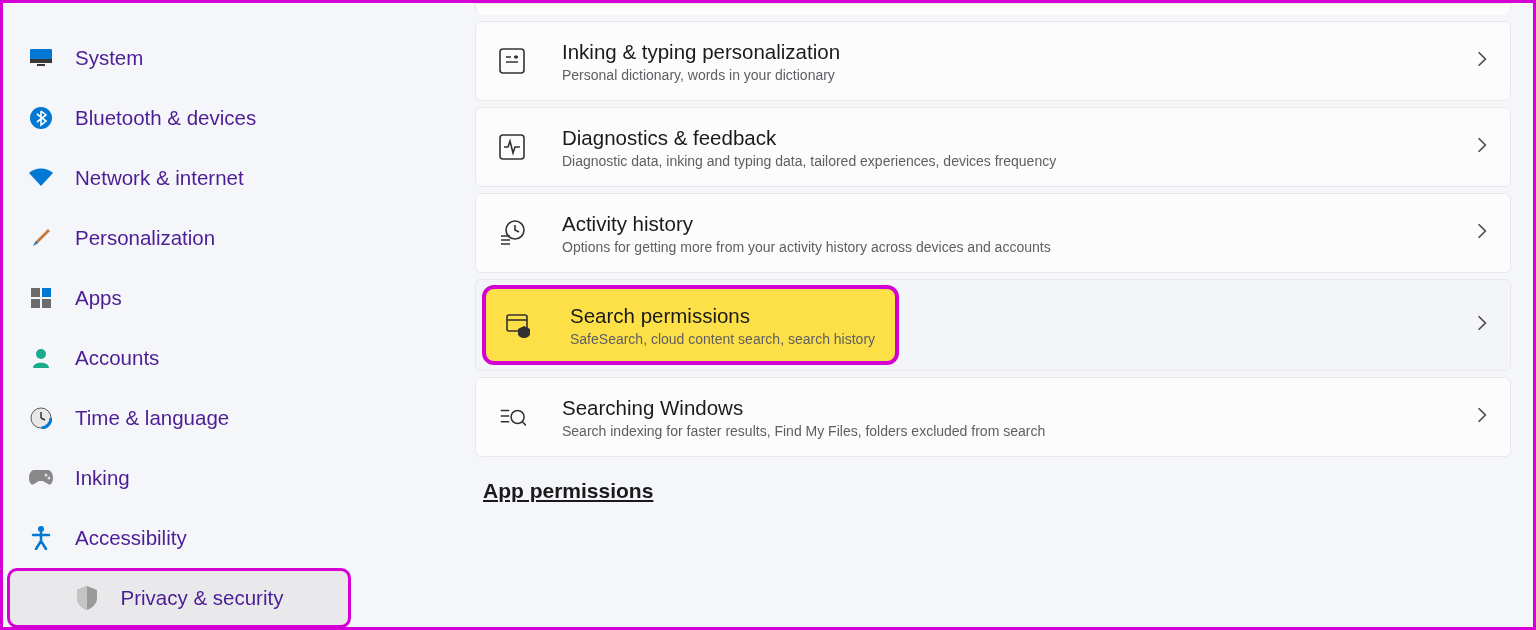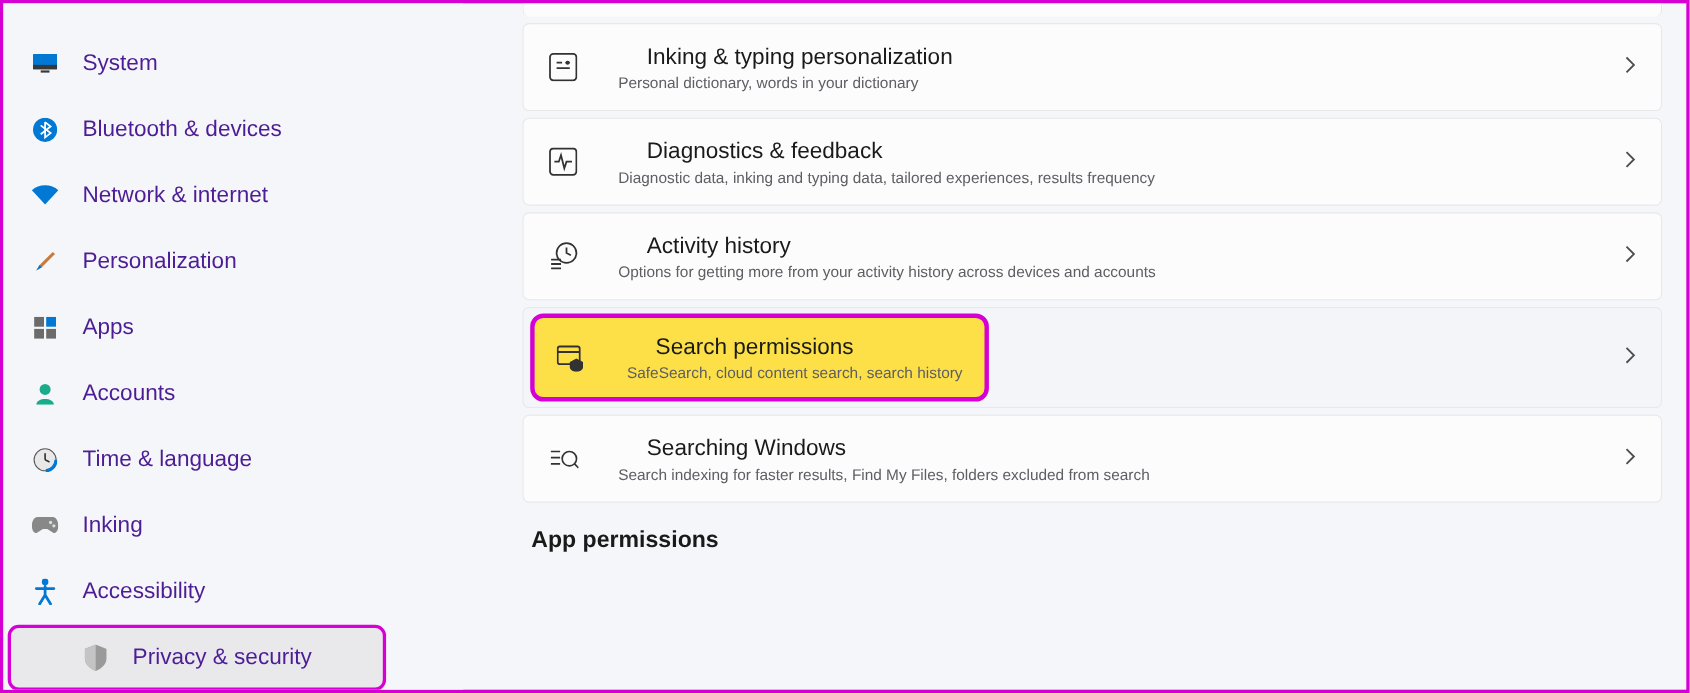--- a/index.html
+++ b/index.html
@@ -88,35 +88,35 @@
       justify-content: center;
       color: #323232;
     }
     .card-text {
       flex: 1;
     }
     .card-title {
       font-size: 20.5px;
       color: #1a1a1a;
       margin-bottom: 3px;
-      margin-left: 26px;
     }
     .card-desc {
       font-size: 14px;
       color: #5e5e63;
     }
     .chevron {
       color: #4d4d4d;
       font-size: 18px;
     }
     .section-heading {
       font-size: 21px;
       font-weight: 600;
       color: #1a1a1a;
       margin: 22px 0 0 8px;
+      text-decoration: underline;
     }
     .card-top-slice{
       background: #fcfcfd;
       border: 1px solid #e8e8ea;
       border-bottom: none;
       border-radius: 0 0 6px 6px;
       height: 12px;
       margin-bottom: 6px;
     }
   </style>
@@ -255,21 +255,21 @@
 
   <div class="card">
     <span class="card-icon">
       <svg width="26" height="26" viewBox="0 0 26 26" fill="none" stroke="#323232" stroke-width="1.6">
           <rect x="1" y="1" width="24" height="24" rx="3"></rect>
           <path d="M5 13 L9 13 L11 7 L14 19 L16 13 L21 13"></path>
         </svg>
     </span>
     <div class="card-text">
       <div class="card-title">Diagnostics &amp; feedback</div>
-      <div class="card-desc">Diagnostic data, inking and typing data, tailored experiences, results frequency</div>
+      <div class="card-desc">Diagnostic data, inking and typing data, tailored experiences, devices frequency</div>
     </div>
     <span class="chevron">
       <svg width="12" height="18" viewBox="0 0 10 16" fill="none" stroke="#4d4d4d" stroke-width="1.5">
           <path d="M2 2 L8 8 L2 14"></path>
         </svg>
     </span>
   </div>
 
   <div class="card">
     <span class="card-icon">

